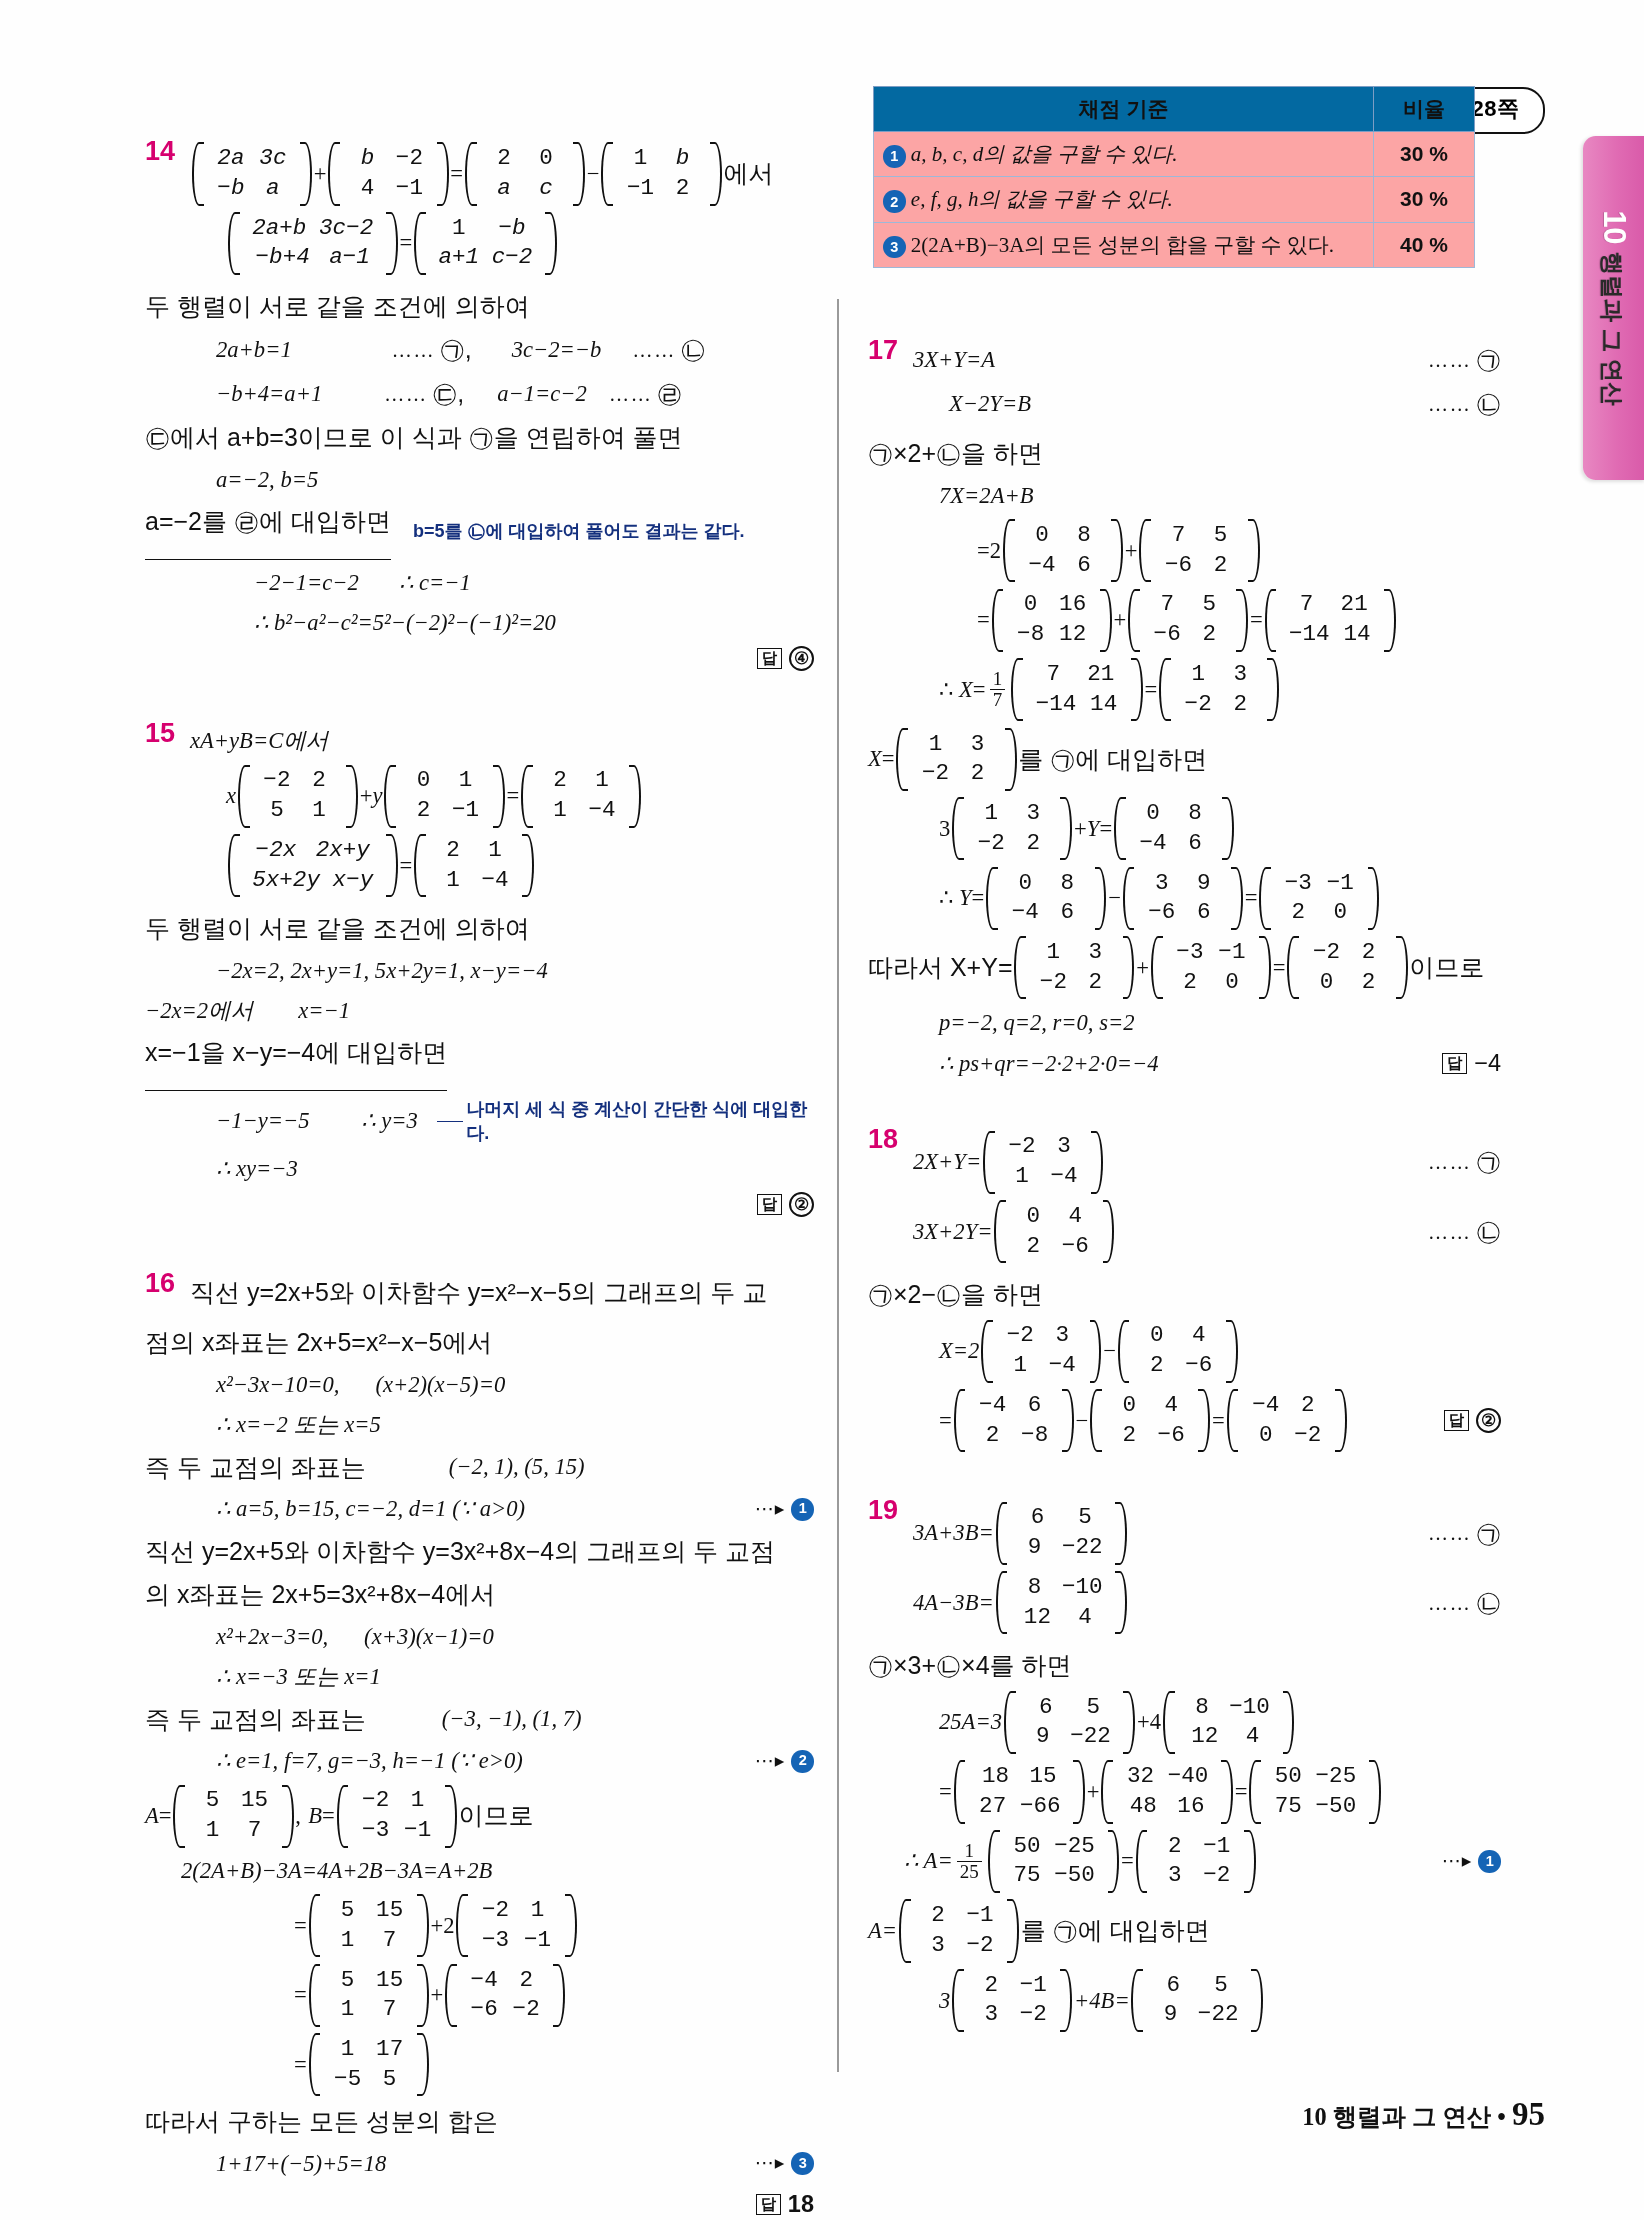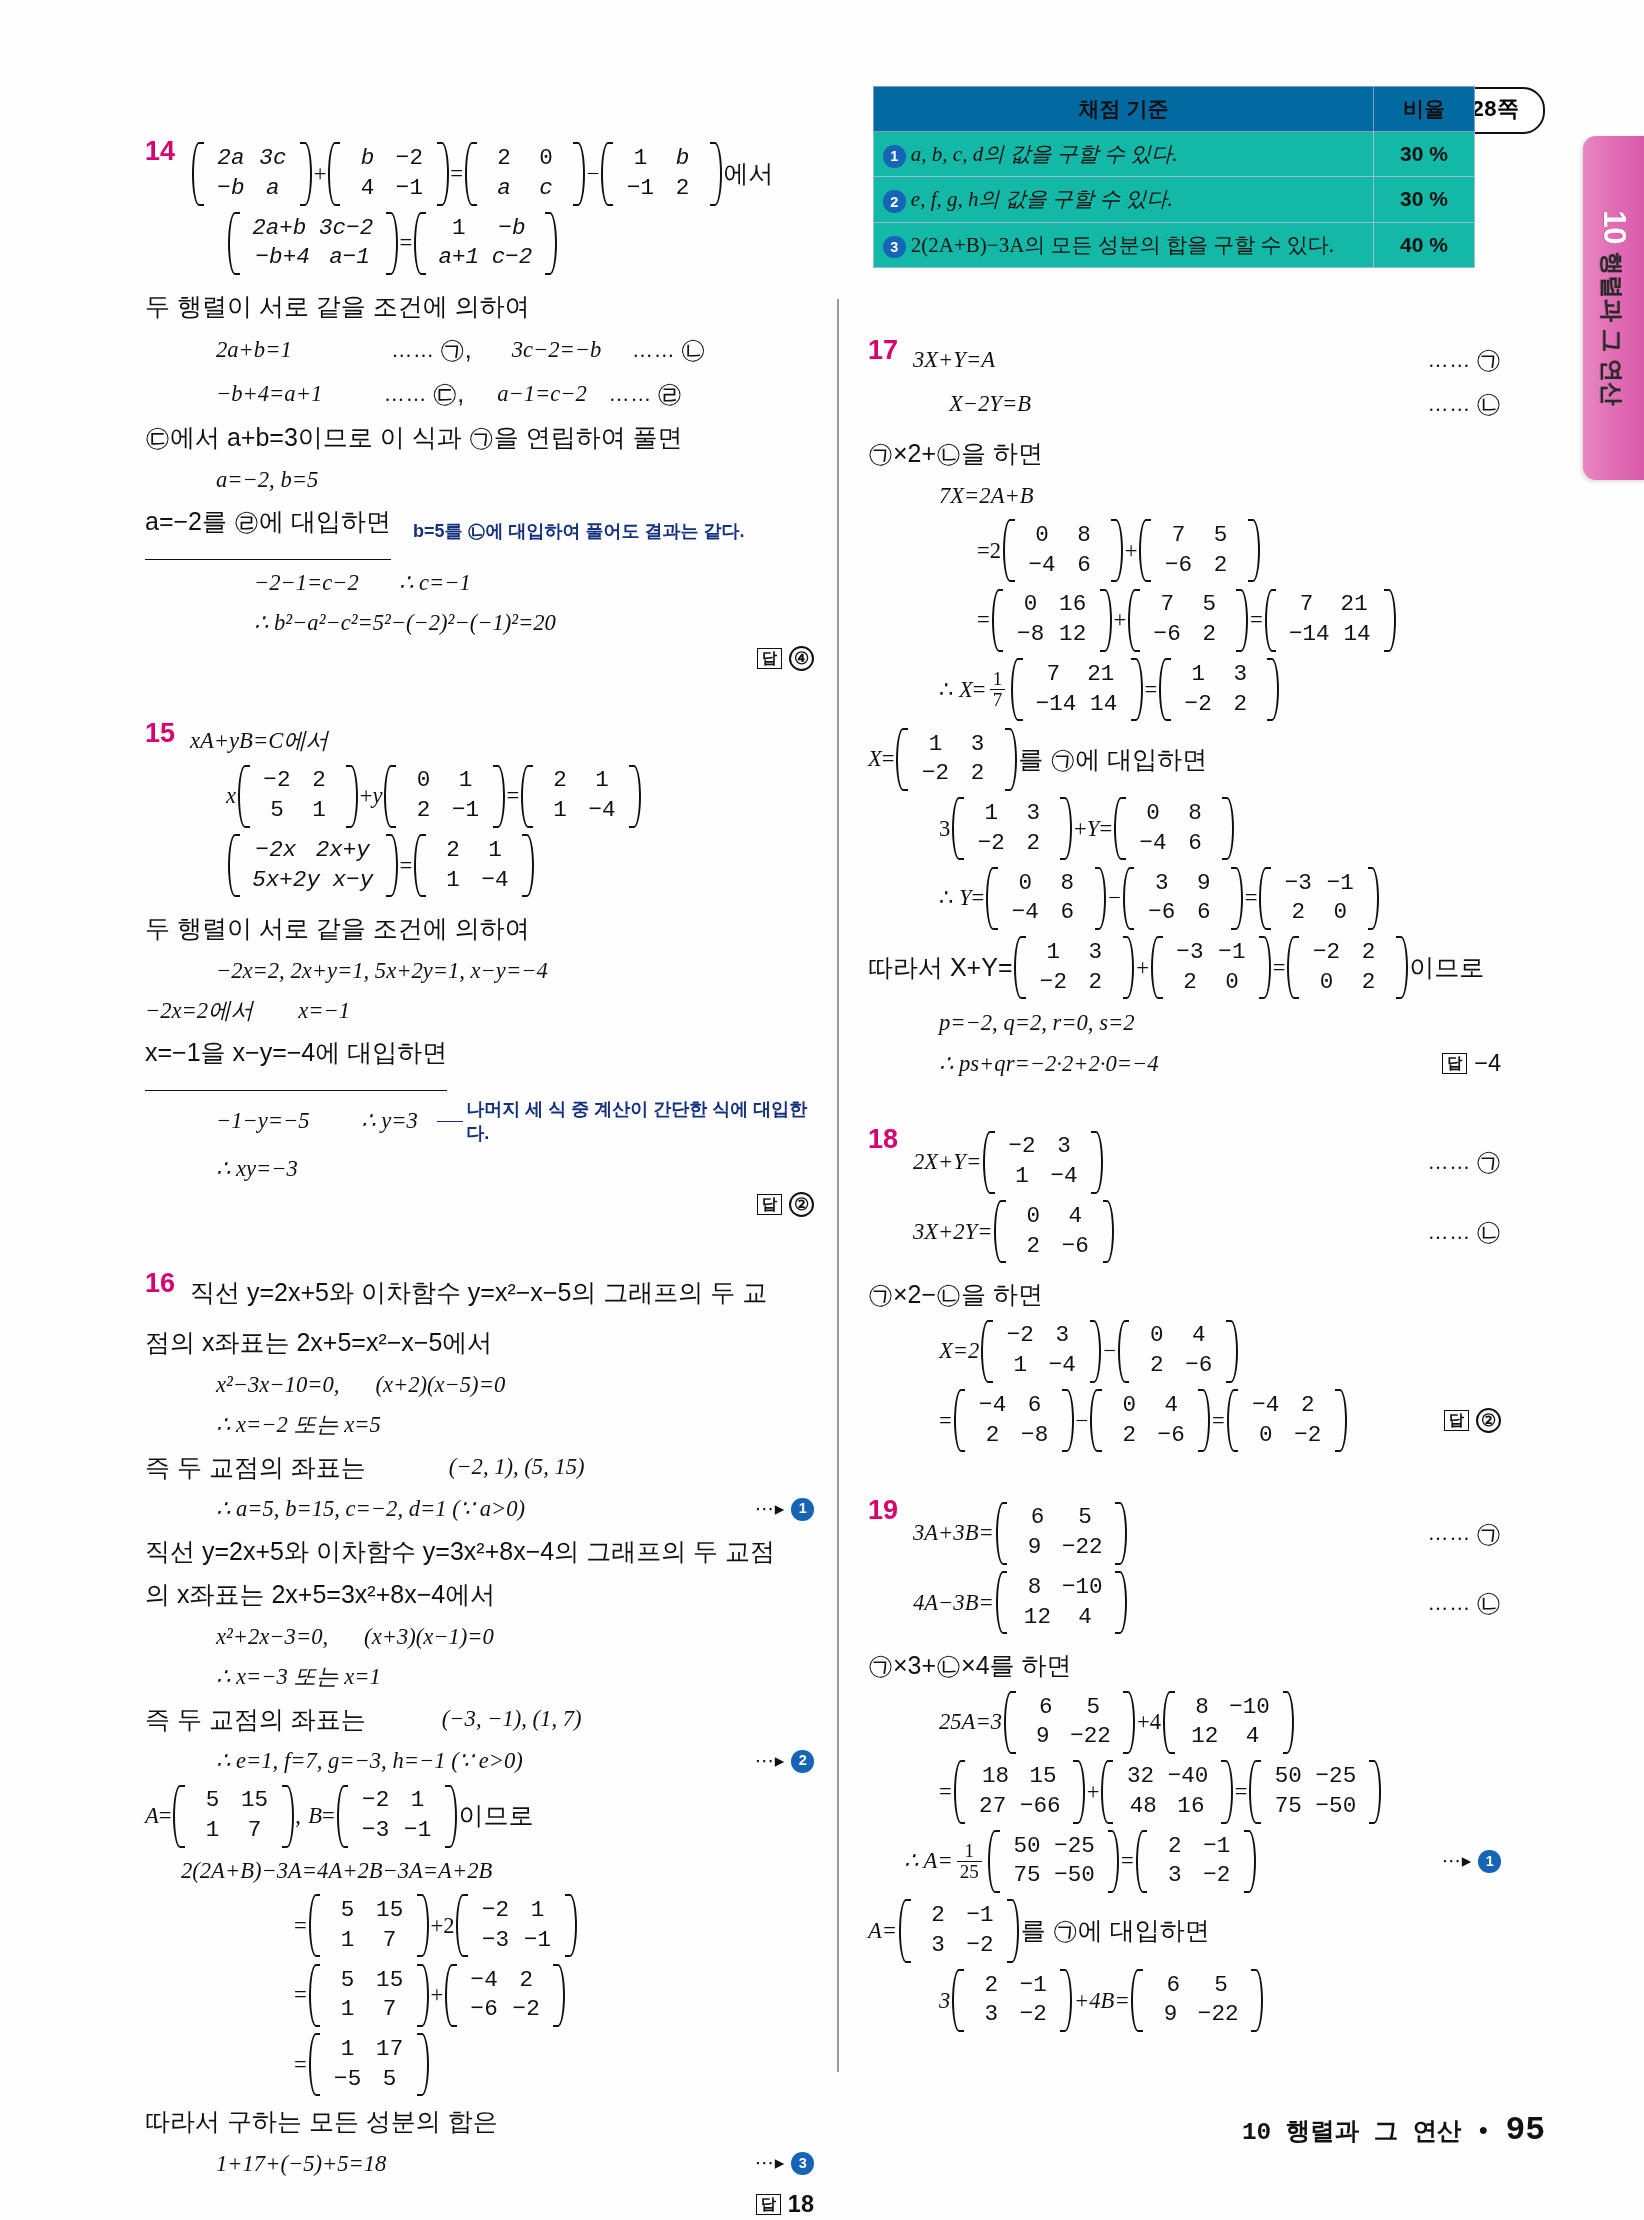--- a/index.html
+++ b/index.html
@@ -55,22 +55,22 @@
   }
   .col-left  { left:145px;  width:669px; }
   .col-right { left:868px;  width:633px; }
   .divider {
     position:absolute; left:837px; top:299px;
     width:1.8px; height:1773px; background:#9a9a9a;
   }
 
   
   .footer {
-    position:absolute; bottom:72px; right:100px;
-    font-family:Liberation Mono, monospace;
+    position:absolute; bottom:88px; right:100px;
+    font-family:Liberation Serif, serif;
     font-weight:bold; font-size:24.4px; color:#111;
   }
   .footer .pg { font-size:33px; }
 
   
   .prob { margin-bottom:18px; position:relative; }
   .prob-head { display:flex; align-items:flex-start; gap:11px; }
   .pnum {
     font-family:"Liberation Sans", sans-serif;
     font-weight:bold; font-size:27px; color:#d6006e;
@@ -144,21 +144,21 @@
     position:absolute; left:873px; top:86px; width:602px;
     border-collapse:collapse;
     font-family:"Liberation Sans", sans-serif;
   }
   .gtable th {
     background:#0369a1; color:#111; font-size:21px; font-weight:bold;
     padding:8.1px 3.6px; border:0.9px solid #7d9dc4;
   }
   .gtable td {
     border:0.9px solid #9db8d8; padding:8.1px 9px;
-    font-size:21px; background:#14b8a6; color:#111;
+    font-size:21px; background:#fca5a5; color:#111;
   }
   .gtable td.crit { font-family:"Liberation Serif", serif; }
   .gtable td.pct  { text-align:center; width:101px; font-weight:bold;
                     font-family:"Liberation Sans", sans-serif; }
 
   
   .note {
     position:absolute; color:#14307e;
     font-family:"Liberation Sans", sans-serif;
     font-size:18px; font-weight:bold; line-height:1.35;

